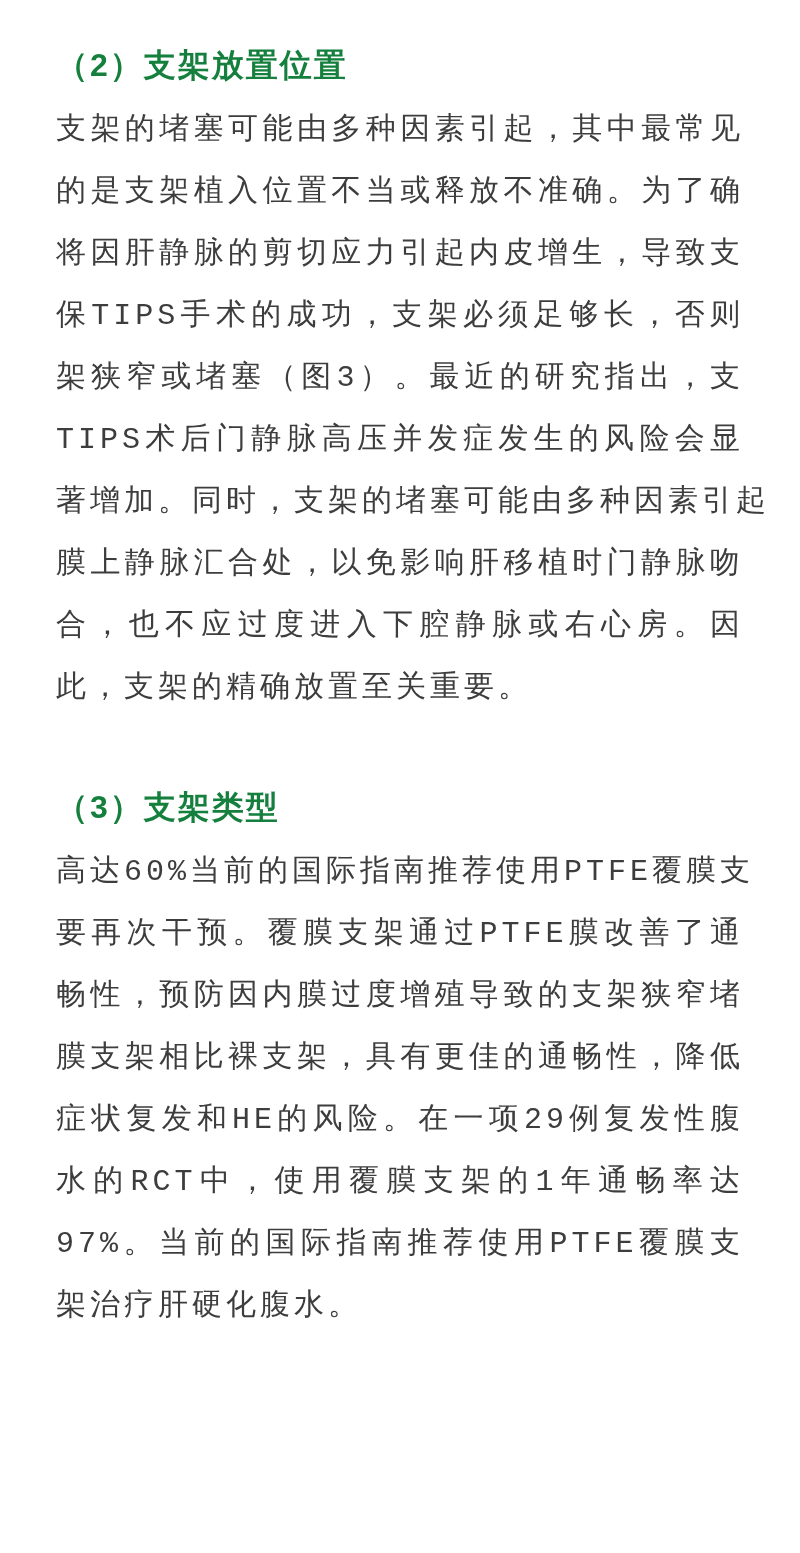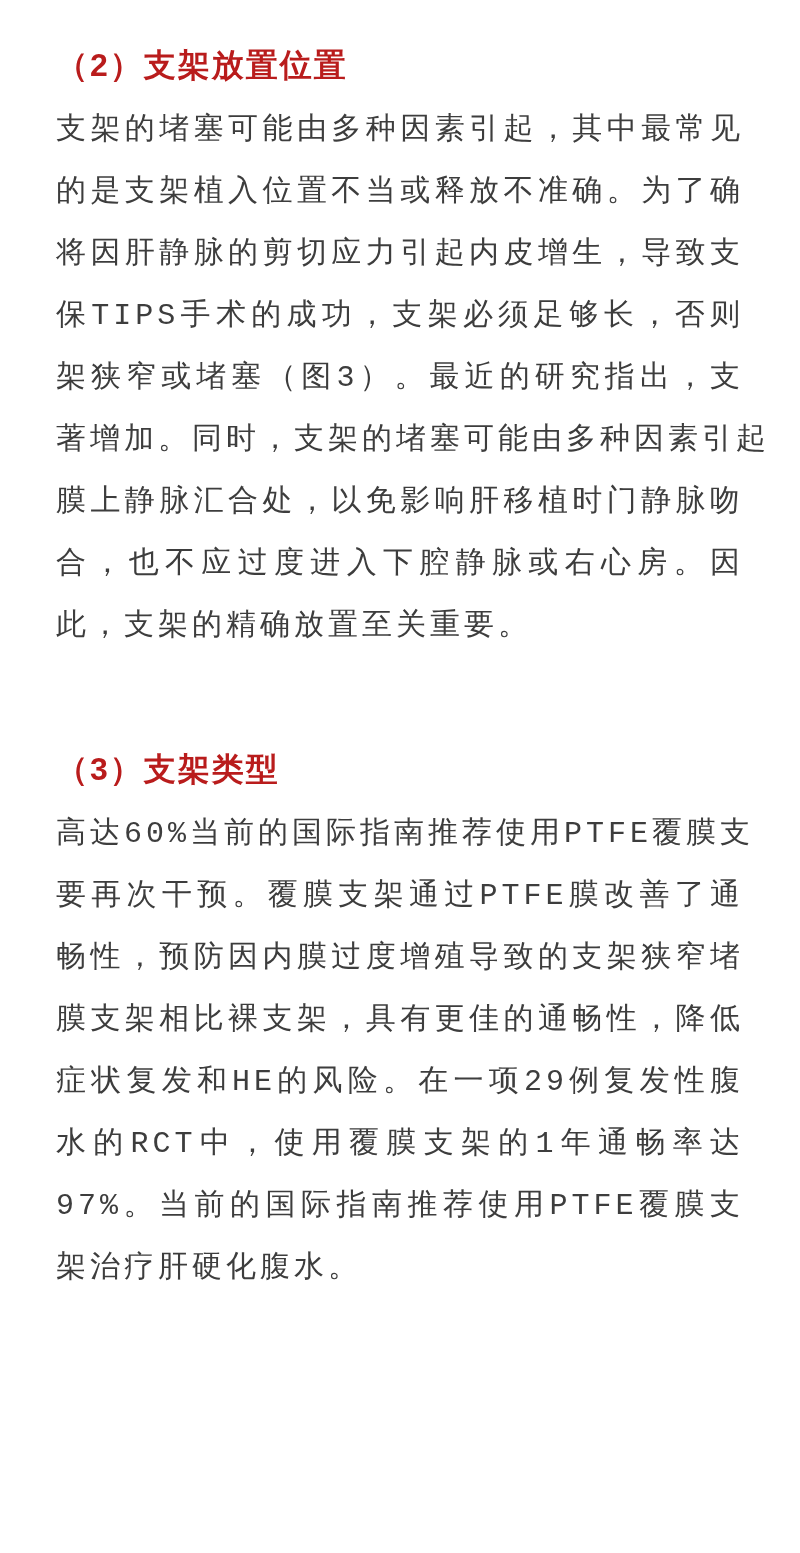--- a/index.html
+++ b/index.html
@@ -18,28 +18,28 @@
     width: 800px;
     min-height: 1553px;
     padding: 0 56px 30px 56px;
     background: #ffffff;
   }
   .section-heading {
     margin: 0;
     font-size: 32px;
     line-height: 40px;
     font-weight: bold;
-    color: #b91c1c;
+    color: #15803d;
     letter-spacing: 2px;
   }
   .section-heading.first {
     margin-top: 45px;
   }
   .section-heading.second {
-    margin-top: 92px;
+    margin-top: 68px;
   }
   .para {
     margin-top: 14px;
     color: #3d3d3d;
     font-size: 30px;
     font-weight: 300;
     font-family: Liberation Mono, monospace;
   }
   .line {
     height: 62px;
@@ -61,20 +61,21 @@
 <main class="page">
 
   <section>
     <h2 class="section-heading first">（2）支架放置位置</h2>
     <div class="para">
       <div class="line">支架的堵塞可能由多种因素引起，其中最常见</div>
       <div class="line">的是支架植入位置不当或释放不准确。为了确</div>
       <div class="line">将因肝静脉的剪切应力引起内皮增生，导致支</div>
       <div class="line">保TIPS手术的成功，支架必须足够长，否则</div>
       <div class="line">架狭窄或堵塞（图3）。最近的研究指出，支</div>
+      <div class="line">TIPS术后门静脉高压并发症发生的风险会显</div>
       <div class="line">著增加。同时，支架的堵塞可能由多种因素引起</div>
       <div class="line">膜上静脉汇合处，以免影响肝移植时门静脉吻</div>
       <div class="line">合，也不应过度进入下腔静脉或右心房。因</div>
       <div class="line last">此，支架的精确放置至关重要。</div>
     </div>
   </section>
 
   <section>
     <h2 class="section-heading second">（3）支架类型</h2>
     <div class="para">

